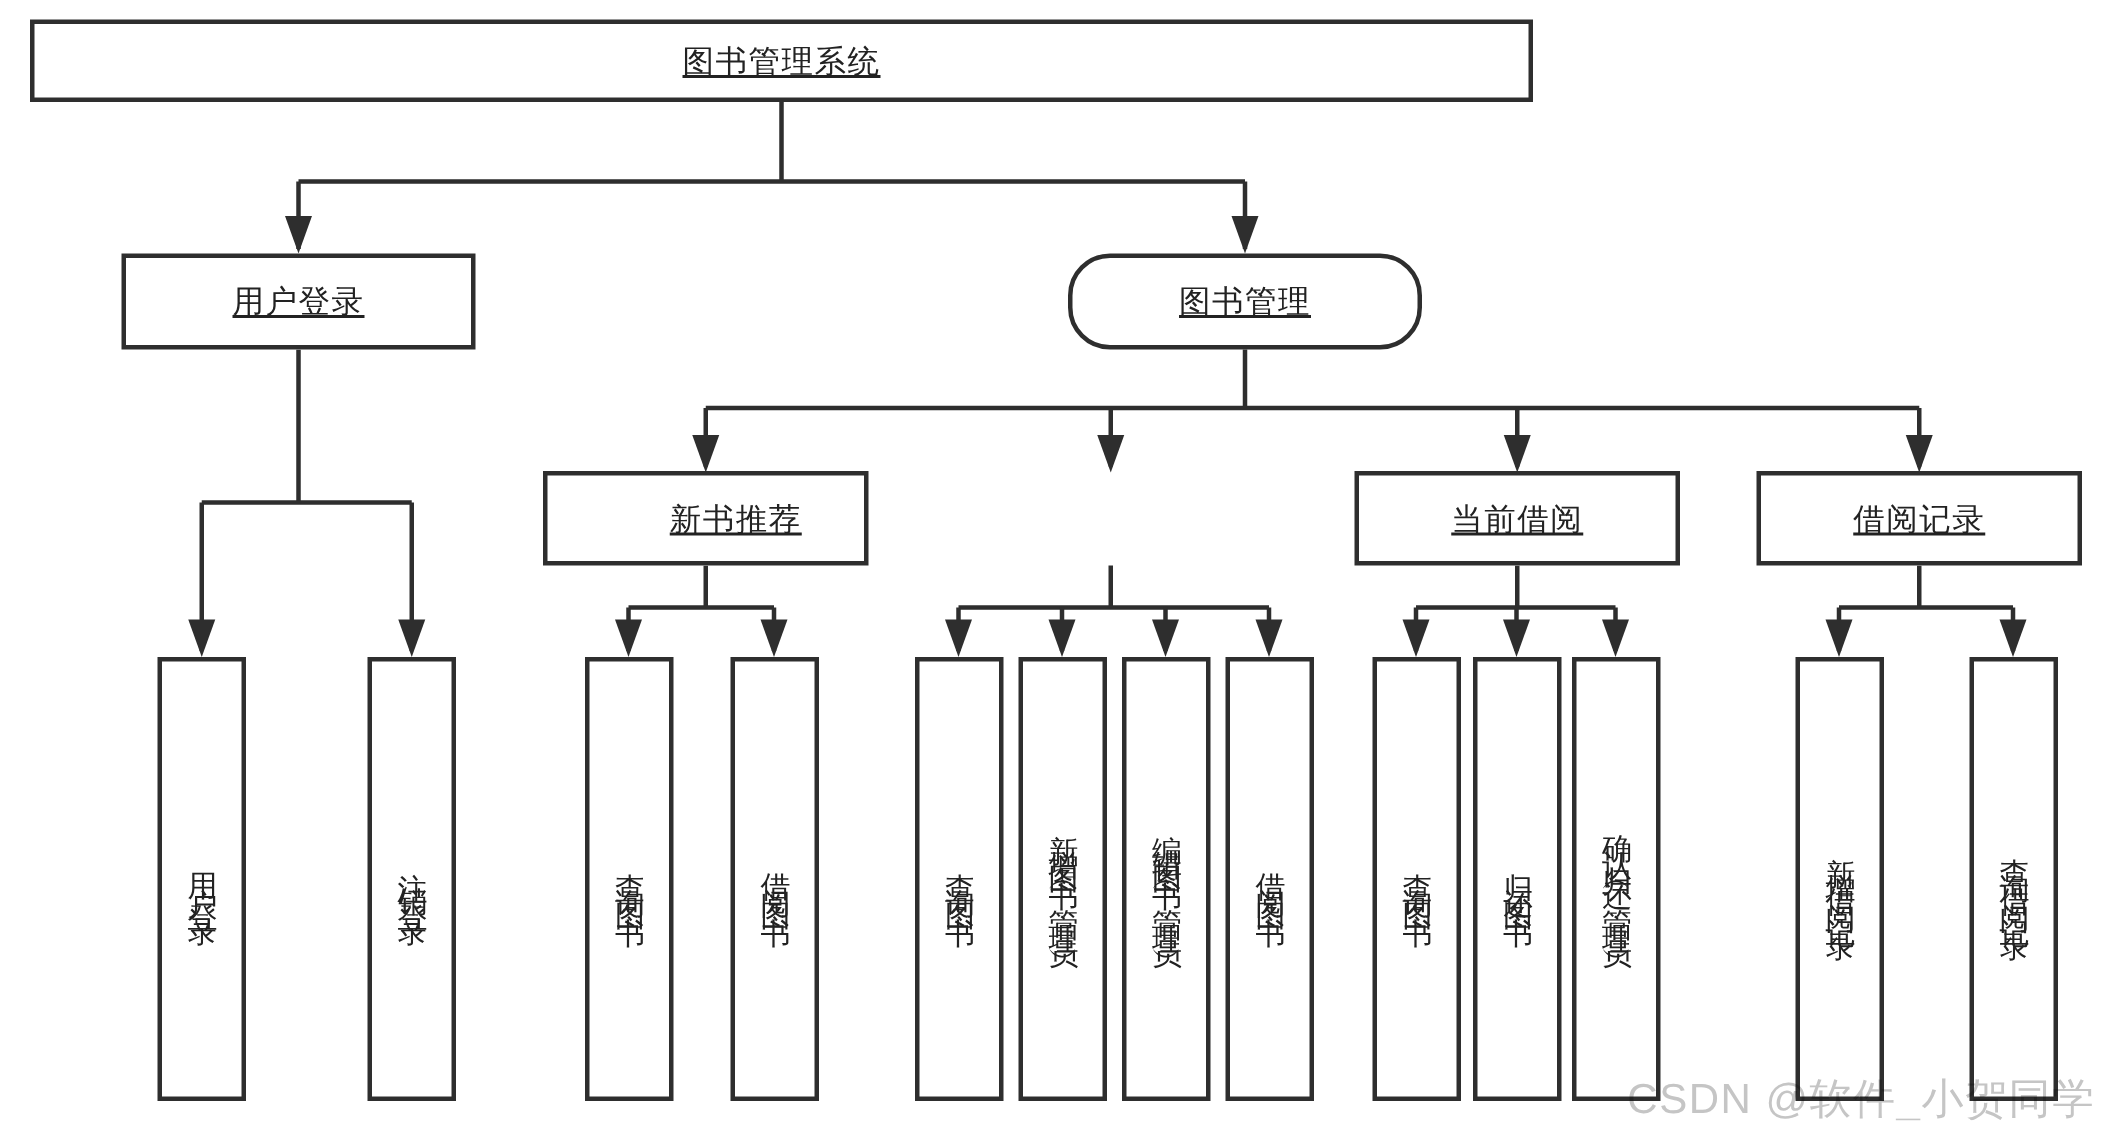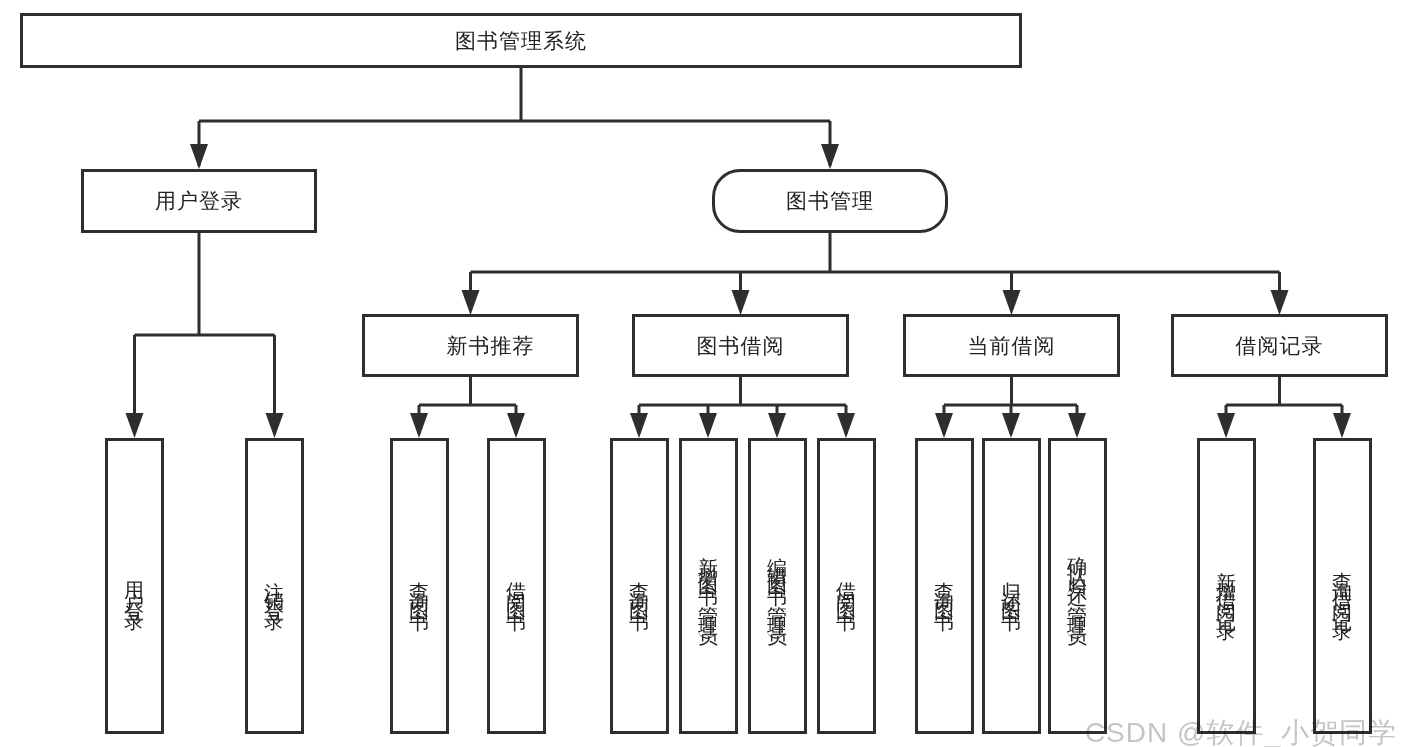--- a/index.html
+++ b/index.html
@@ -20,20 +20,21 @@
   #wires path{stroke:var(--line);stroke-width:3;fill:none;}
   #wires polygon{fill:var(--line);stroke:none;}
   .hbox{
     position:absolute;
     box-sizing:border-box;
     background:#fff;
     border:3px solid var(--line);
     display:flex;align-items:center;justify-content:center;
     font-size:21px;letter-spacing:1px;color:var(--text);
     z-index:2;
+    text-decoration:underline;
   }
   .vbox{
     position:absolute;
     box-sizing:border-box;
     top:438px;height:296px;width:59px;
     background:#fff;
     border:3px solid var(--line);
     display:flex;align-items:center;justify-content:center;
     z-index:2;
   }
@@ -126,23 +127,20 @@
   <div class="hbox lvl2" id="node-user-login">
     <span>用户登录</span>
   </div>
   <div class="hbox lvl2" id="node-book-management">
     <span>图书管理</span>
   </div>
 
   <div class="hbox lvl3" id="node-new-book-recommend">
     <span>新书推荐</span>
   </div>
-  <div class="hbox lvl3" id="node-book-borrow">
-    <span>图书借阅</span>
-  </div>
   <div class="hbox lvl3" id="node-borrow-records">
     <span>借阅记录</span>
   </div>
   <div class="hbox lvl3" id="node-current-borrow">
     <span>当前借阅</span>
   </div>
 
   <div class="vbox" id="leaf-user-login">
     <span class="vtext">用户登录</span>
   </div>

